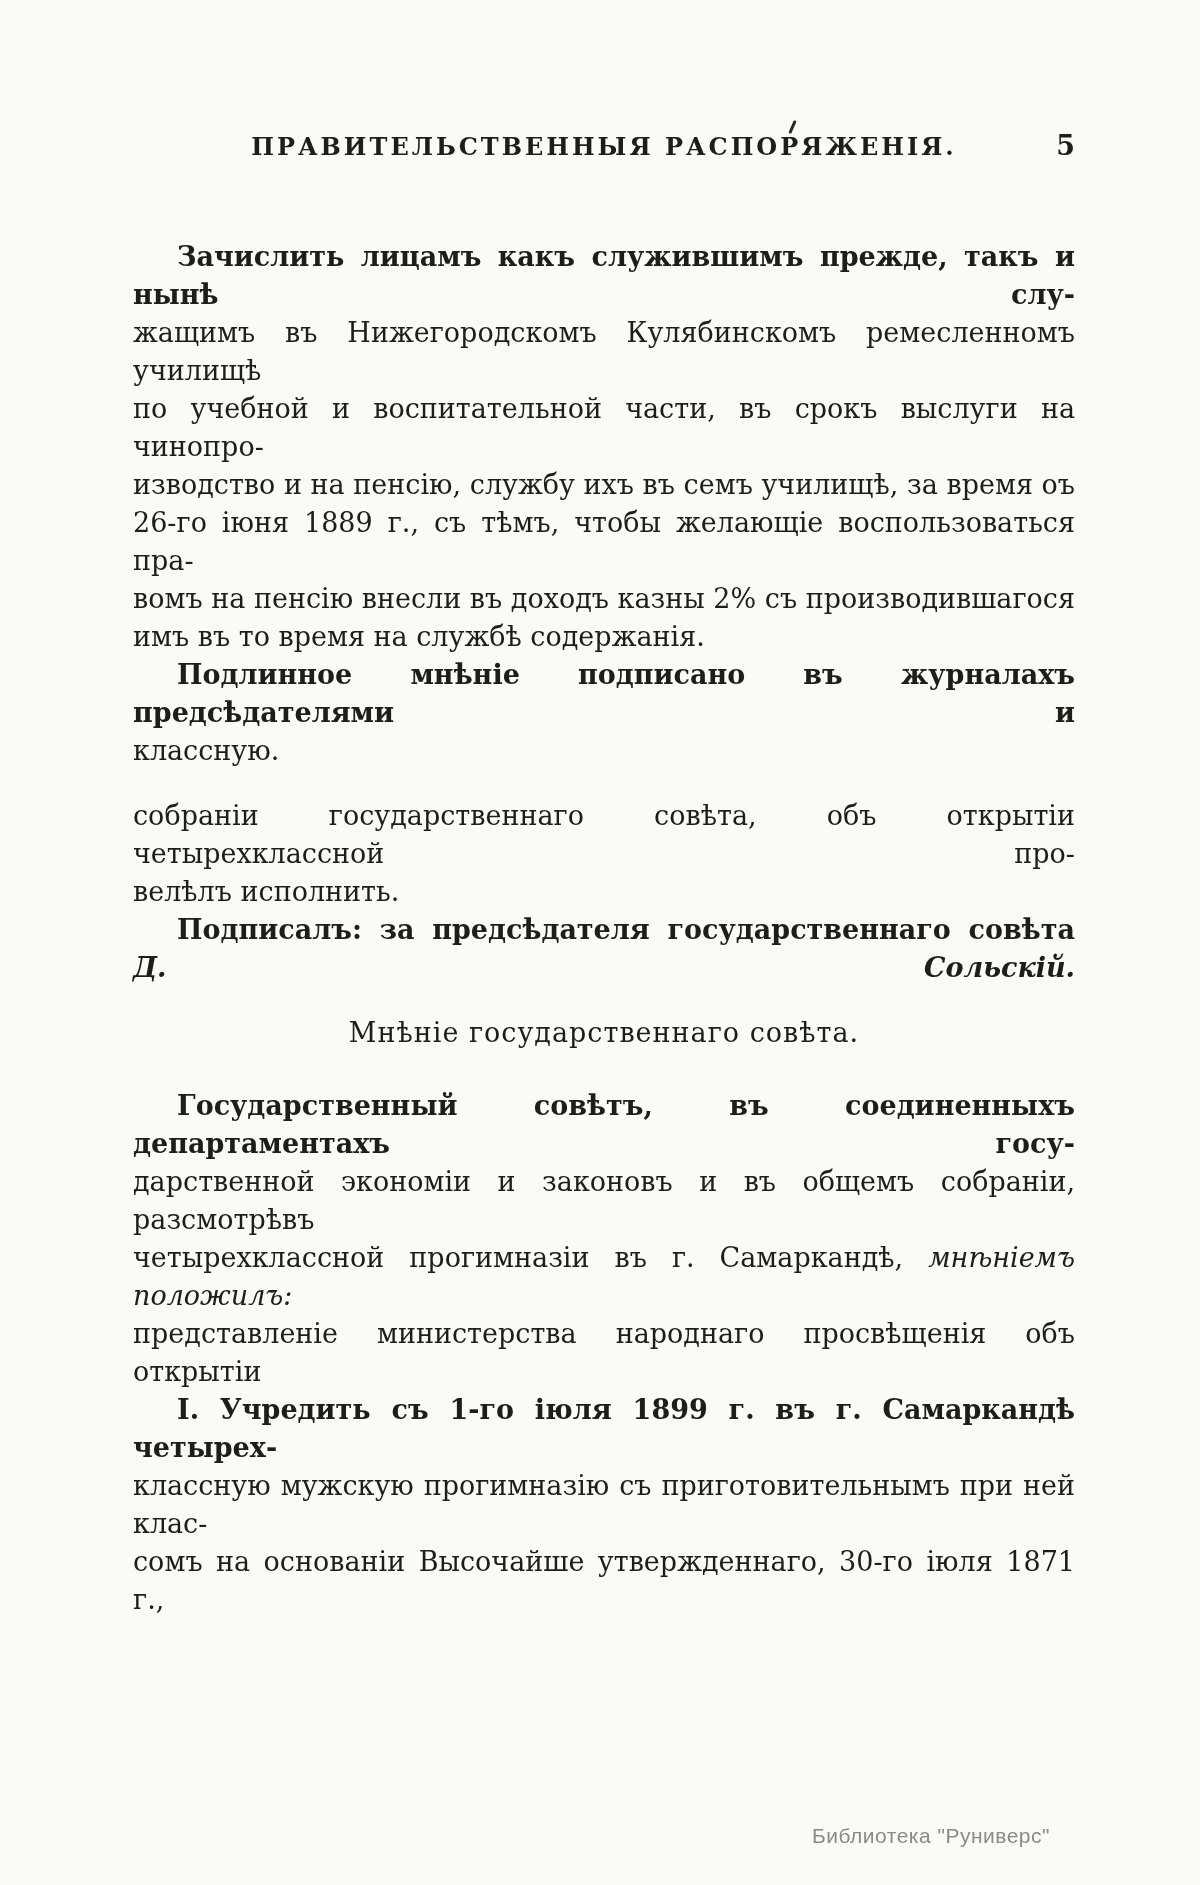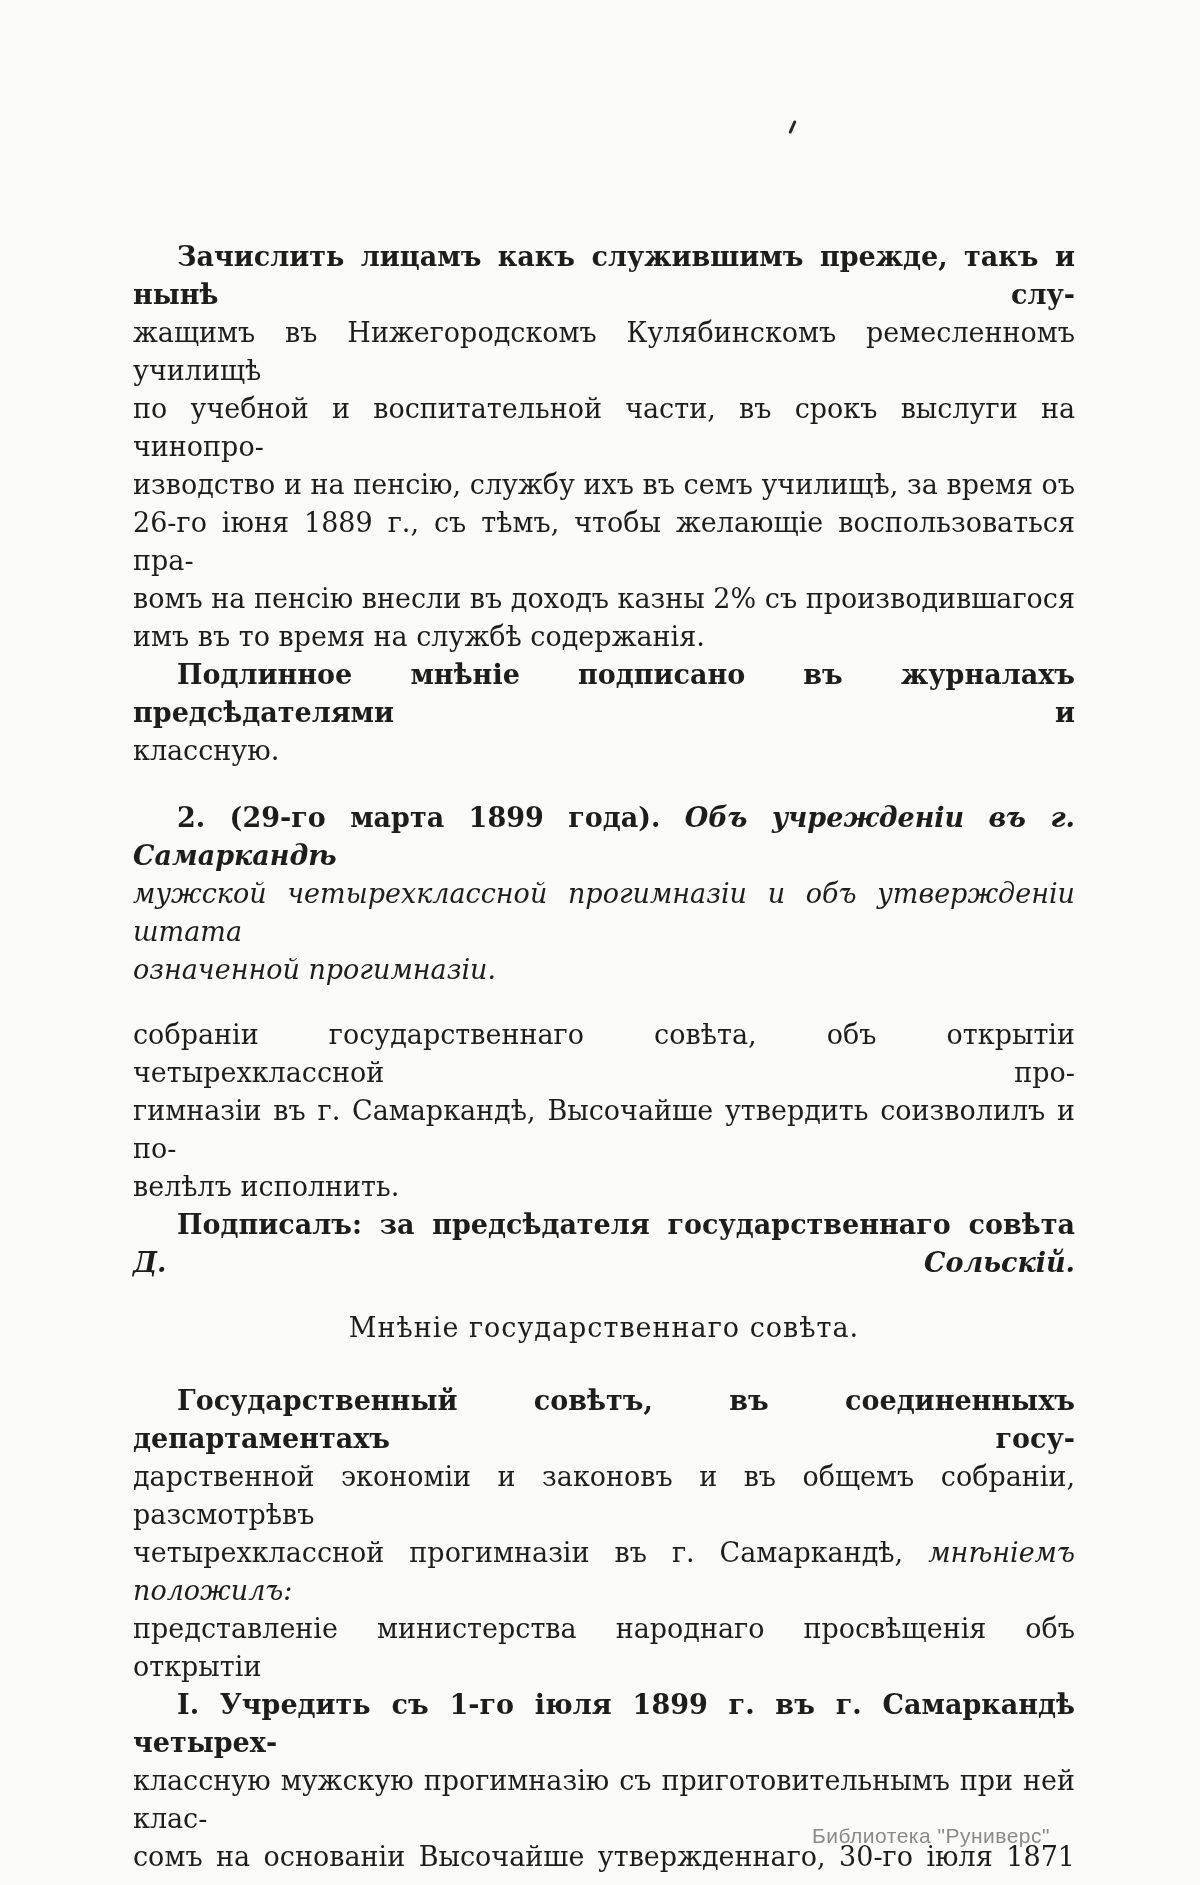--- a/index.html
+++ b/index.html
@@ -68,45 +68,43 @@
     font-size: 21px;
     color: #8a8a8a;
     letter-spacing: 0.5px;
   }
 </style>
 </head>
 <body>
 
 <div class="page">
 
+  <div class="header-row">
+    <div class="header-title">ПРАВИТЕЛЬСТВЕННЫЯ РАСПОРЯЖЕНІЯ.</div>
+    <div class="page-number">5</div>
+  </div>
 
   <div class="artifact-mark"></div>
 
   <div class="content-column">
       <div class="para" style="margin-top: 0px;">
         <div class="line fill indent"><span>Зачислить лицамъ какъ служившимъ прежде, такъ и нынѣ слу-</span></div>
         <div class="line fill"><span>жащимъ въ Нижегородскомъ Кулябинскомъ ремесленномъ училищѣ</span></div>
         <div class="line fill"><span>по учебной и воспитательной части, въ срокъ выслуги на чинопро-</span></div>
         <div class="line fill"><span>изводство и на пенсію, службу ихъ въ семъ училищѣ, за время оъ</span></div>
         <div class="line fill"><span>26-го іюня 1889 г., съ тѣмъ, чтобы желающіе воспользоваться пра-</span></div>
         <div class="line fill"><span>вомъ на пенсію внесли въ доходъ казны 2% съ производившагося</span></div>
         <div class="line"><span>имъ въ то время на службѣ содержанія.</span></div>
       </div>
       <div class="para" style="margin-top: 0px;">
         <div class="line fill indent"><span>Подлинное мнѣніе подписано въ журналахъ предсѣдателями и</span></div>
         <div class="line"><span>классную.</span></div>
       </div>
-      <div class="para" style="margin-top: 29px;">
-        <div class="line fill indent"><span>2. (29-го марта 1899 года). </span><em>Объ учрежденіи въ г. Самаркандѣ</em></div>
-        <div class="line fill"><em>мужской четырехклассной прогимназіи и объ утвержденіи штата</em></div>
-        <div class="line"><em>означенной прогимназіи.</em></div>
-      </div>
       <div class="para" style="margin-top: 27px;">
         <div class="line fill"><span>собраніи государственнаго совѣта, объ открытіи четырехклассной про-</span></div>
-        <div class="line fill"><span>гимназіи въ г. Самаркандѣ, Высочайше утвердить соизволилъ и по-</span></div>
         <div class="line"><span>велѣлъ исполнить.</span></div>
       </div>
       <div class="para" style="margin-top: 0px;">
         <div class="line fill indent"><span>Подписалъ: за предсѣдателя государственнаго совѣта </span><em>Д. Сольскій.</em></div>
       </div>
       <div class="heading-center" style="margin-top: 27px;">Мнѣніе государственнаго совѣта.</div>
       <div class="para" style="margin-top: 35px;">
         <div class="line fill indent"><span>Государственный совѣтъ, въ соединенныхъ департаментахъ госу-</span></div>
         <div class="line fill"><span>дарственной экономіи и законовъ и въ общемъ собраніи, разсмотрѣвъ</span></div>
         <div class="line fill"><span>четырехклассной прогимназіи въ г. Самаркандѣ, </span><em>мнѣніемъ положилъ:</em></div>

